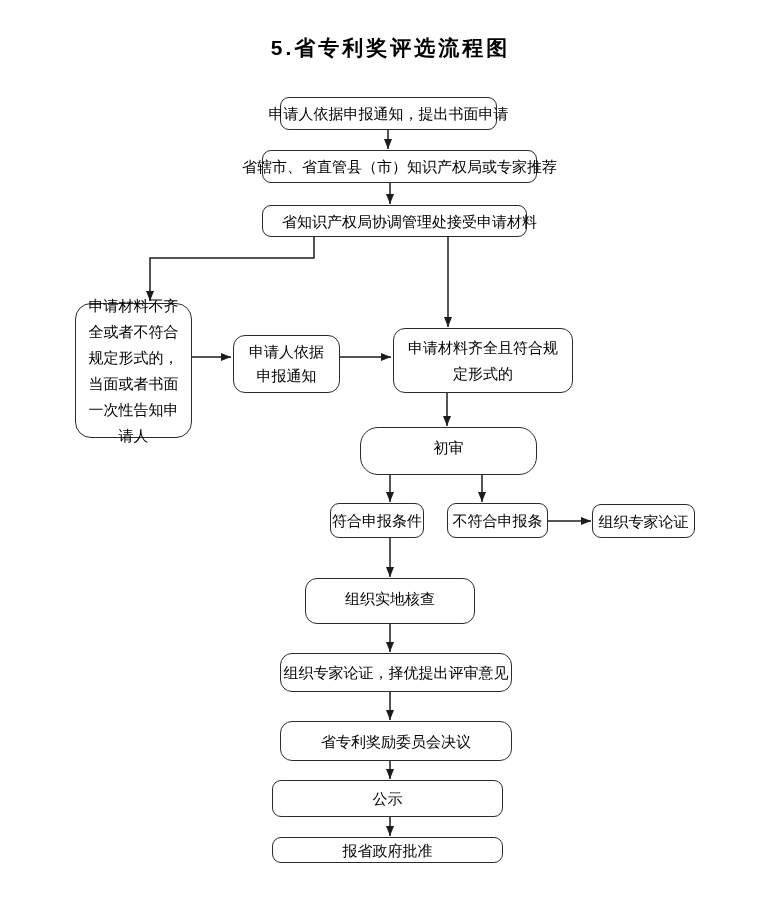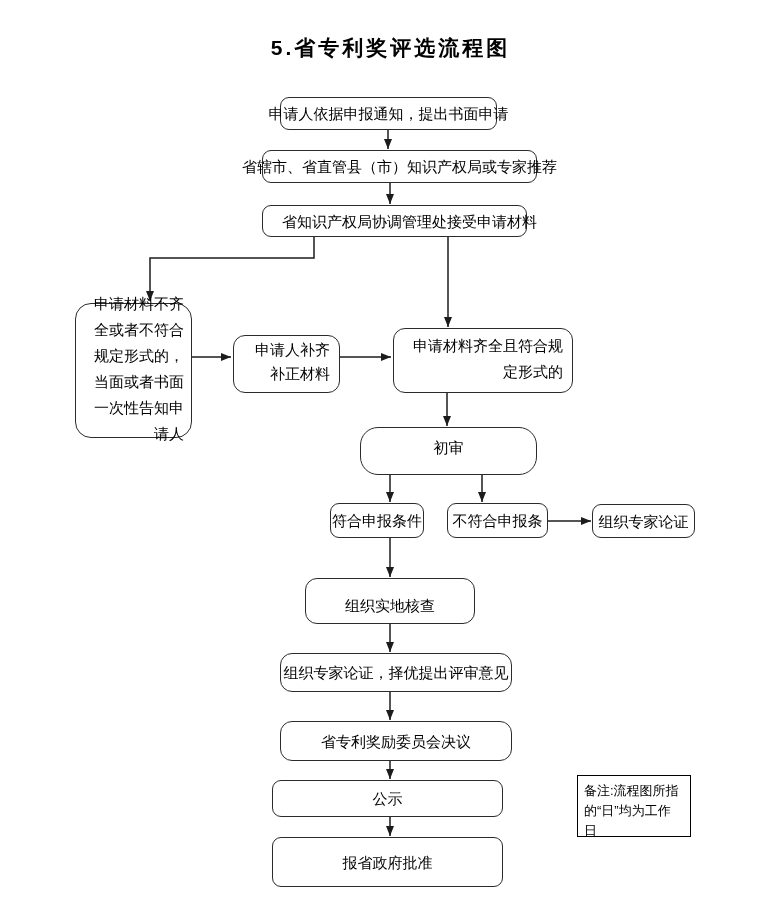--- a/index.html
+++ b/index.html
@@ -17,21 +17,21 @@
   }
   .node {
     position:absolute; box-sizing:border-box; z-index:2;
     border:1.5px solid #2b2b2b; border-radius:9px; background:#ffffff;
     display:flex; align-items:center; justify-content:center;
     font-size:15px; line-height:1.4; text-align:center; padding:2px 3px;
   }
   .nowrap { white-space:nowrap; }
   .rad-lg { border-radius:16px; }
   .rad-md { border-radius:12px; }
-  .left-text { justify-content:flex-start; text-align:right;font-family:Liberation Mono, monospace; }
+  .left-text { justify-content:flex-start; text-align:center; }
   .top-text { align-items:flex-start; }
   .lh-tall { line-height:26px; }
   .lh-mid { line-height:24px; }
   .note-box {
     position:absolute; box-sizing:border-box; z-index:2;
     border:1.4px solid #000; border-radius:0; background:#fff;
     font-size:13px; line-height:20px; text-align:left; padding:5px 6px;
   }
   .note-box span { display:block; }
 </style>
@@ -66,41 +66,36 @@
   </svg>
 
   <div class="node nowrap" style="left:280px; top:97px; width:217px; height:33px;">申请人依据申报通知，提出书面申请</div>
 
   <div class="node nowrap" style="left:262px; top:150px; width:275px; height:33px;">省辖市、省直管县（市）知识产权局或专家推荐</div>
 
   <div class="node nowrap" style="left:262px; top:205px; width:265px; height:32px;padding-left:33px;">省知识产权局协调管理处接受申请材料</div>
 
   <div class="node rad-lg left-text lh-tall" style="left:75px; top:303px; width:117px; height:135px; padding:2px 7px;">申请材料不齐全或者不符合规定形式的，当面或者书面一次性告知申请人</div>
 
-  <div class="node rad-md left-text lh-mid" style="left:233px; top:335px; width:107px; height:58px; padding:2px 9px;">申请人补齐补正材料</div>
+  <div class="node rad-md left-text lh-mid" style="left:233px; top:335px; width:107px; height:58px; padding:2px 9px;">申请人依据申报通知</div>
 
   <div class="node rad-md left-text top-text lh-tall" style="left:393px; top:328px; width:180px; height:65px; padding:6px 9px;">申请材料齐全且符合规定形式的</div>
 
   <div class="node rad-md nowrap" style="left:360px; top:427px; width:177px; height:48px; align-items:flex-start; padding-top:9px;border-radius:18px;">初审</div>
 
   <div class="node nowrap" style="left:330px; top:503px; width:94px; height:35px;">符合申报条件</div>
 
   <div class="node nowrap" style="left:447px; top:503px; width:101px; height:35px;">不符合申报条</div>
 
   <div class="node nowrap" style="left:592px; top:504px; width:103px; height:34px;">组织专家论证</div>
 
-  <div class="node rad-md nowrap" style="left:305px; top:578px; width:170px; height:46px; align-items:flex-start; padding-top:16px;">组织实地核查</div>
+  <div class="node rad-md nowrap" style="left:305px; top:578px; width:170px; height:46px; align-items:flex-start; padding-top:9px;">组织实地核查</div>
 
   <div class="node rad-md nowrap" style="left:280px; top:653px; width:232px; height:39px;">组织专家论证，择优提出评审意见</div>
 
   <div class="node rad-md nowrap" style="left:280px; top:721px; width:232px; height:40px;">省专利奖励委员会决议</div>
 
   <div class="node nowrap" style="left:272px; top:780px; width:231px; height:37px;text-align:right;">公示</div>
 
-  <div class="node nowrap" style="left:272px; top:837px; width:231px; height:50px;">报省政府批准</div>
+  <div class="node nowrap" style="left:272px; top:837px; width:231px; height:26px;">报省政府批准</div>
 
-  <div class="note-box" style="left:577px; top:775px; width:114px; height:62px;">
-    <span>备注:流程图所指</span>
-    <span>的“日”均为工作</span>
-    <span>日</span>
-  </div>
 
 </div>
 
 </body></html>

